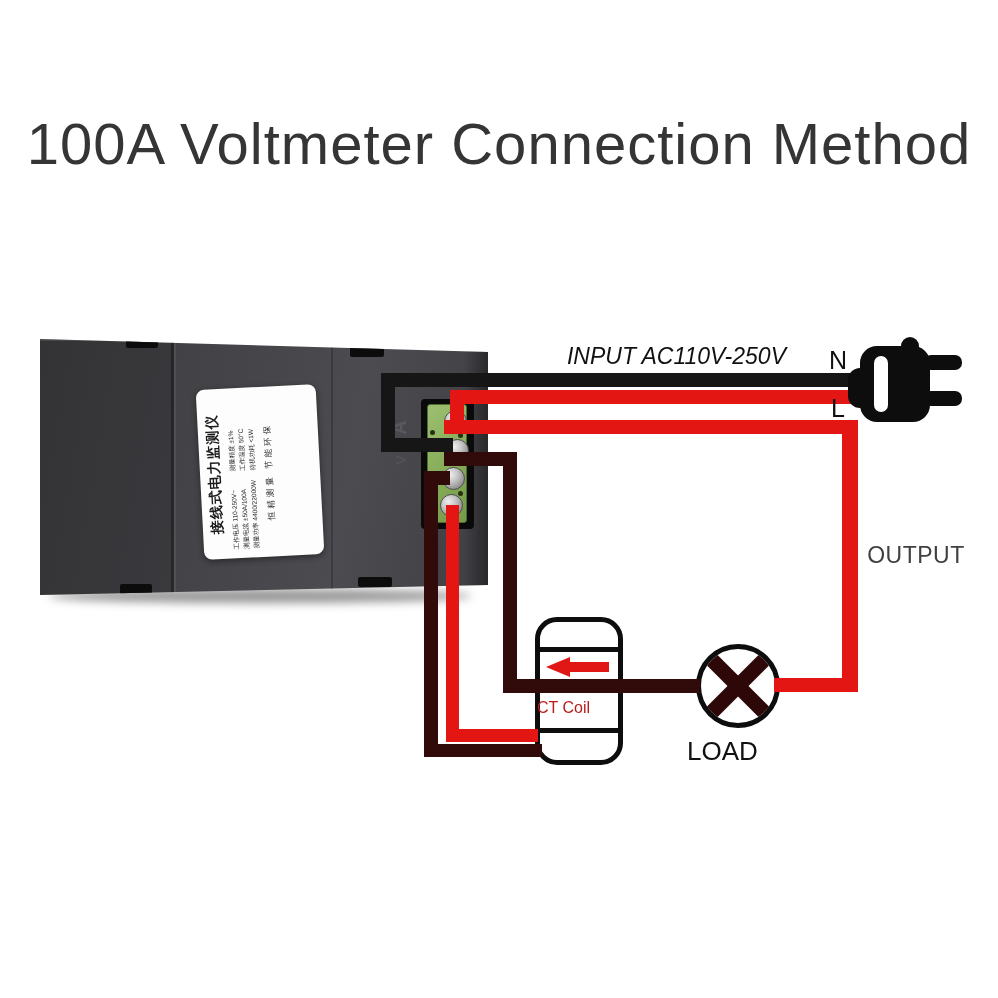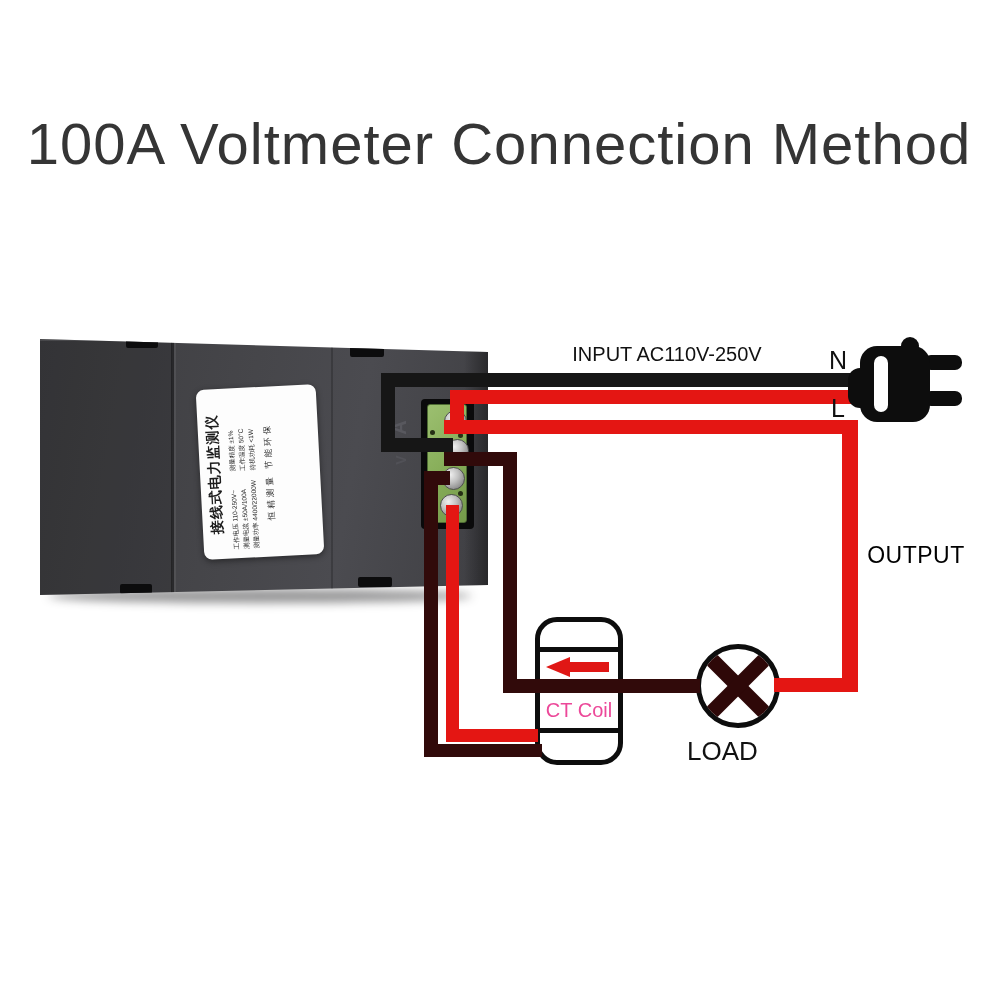--- a/index.html
+++ b/index.html
@@ -58,40 +58,40 @@
   .wm{background:#310a0a;}
 
   
   #ct-coil{left:535px;top:617px;width:88px;height:148px;background:#ffffff;
            border:5px solid #0d0d0d;border-radius:22px;box-sizing:border-box;}
   .coil-divider{left:535px;width:88px;height:5px;background:#0d0d0d;}
   #ct-arrow-shaft{left:569px;top:662px;width:40px;height:10px;background:#e01715;}
   #ct-arrow-head{left:546px;top:657px;width:0;height:0;
                  border-top:10px solid transparent;border-bottom:10px solid transparent;
                  border-right:24px solid #e01715;}
-  #ct-label{left:537px;top:699px;width:84px;text-align:center;
-            font-size:20px;color:#ec4899;}
+  #ct-label{left:537px;top:699px;width:84px;
+            font-size:16px;color:#b91c1c;}
 
   
   #load-circle{left:696px;top:644px;width:84px;height:84px;border-radius:50%;
                background:#ffffff;border:5px solid #0d0d0d;box-sizing:border-box;
                overflow:hidden;}
   .load-x{position:absolute;left:50%;top:50%;width:96px;height:15px;background:#2e0808;}
   .x1{transform:translate(-50%,-50%) rotate(45deg);}
   .x2{transform:translate(-50%,-50%) rotate(-45deg);}
   #load-label{left:687px;top:736px;width:104px;text-align:left;
               font-size:26px;color:#111;}
 
   
-  #input-label{left:548px;top:343px;width:238px;text-align:center;
-               font-size:20px;color:#111;white-space:nowrap;}
+  #input-label{left:548px;top:343px;width:238px;text-align:right;
+               font-size:23px;color:#111;white-space:nowrap;font-style:italic;}
   #n-label{left:822px;top:346px;width:32px;font-size:25px;color:#111;text-align:center;}
   #l-label{left:824px;top:394px;width:28px;font-size:25px;color:#111;text-align:center;}
   #output-label{left:862px;top:542px;width:108px;text-align:center;
-                font-size:23px;color:#000000;letter-spacing:.5px;}
+                font-size:23px;color:#404040;letter-spacing:.5px;}
 </style>
 </head>
 <body>
 
 <div id="title" class="abs">100A Voltmeter Connection Method</div>
 
 <div id="device-shadow" class="abs"></div>
 
 <div id="device" class="abs">
   <div class="abs seam-left"></div>

